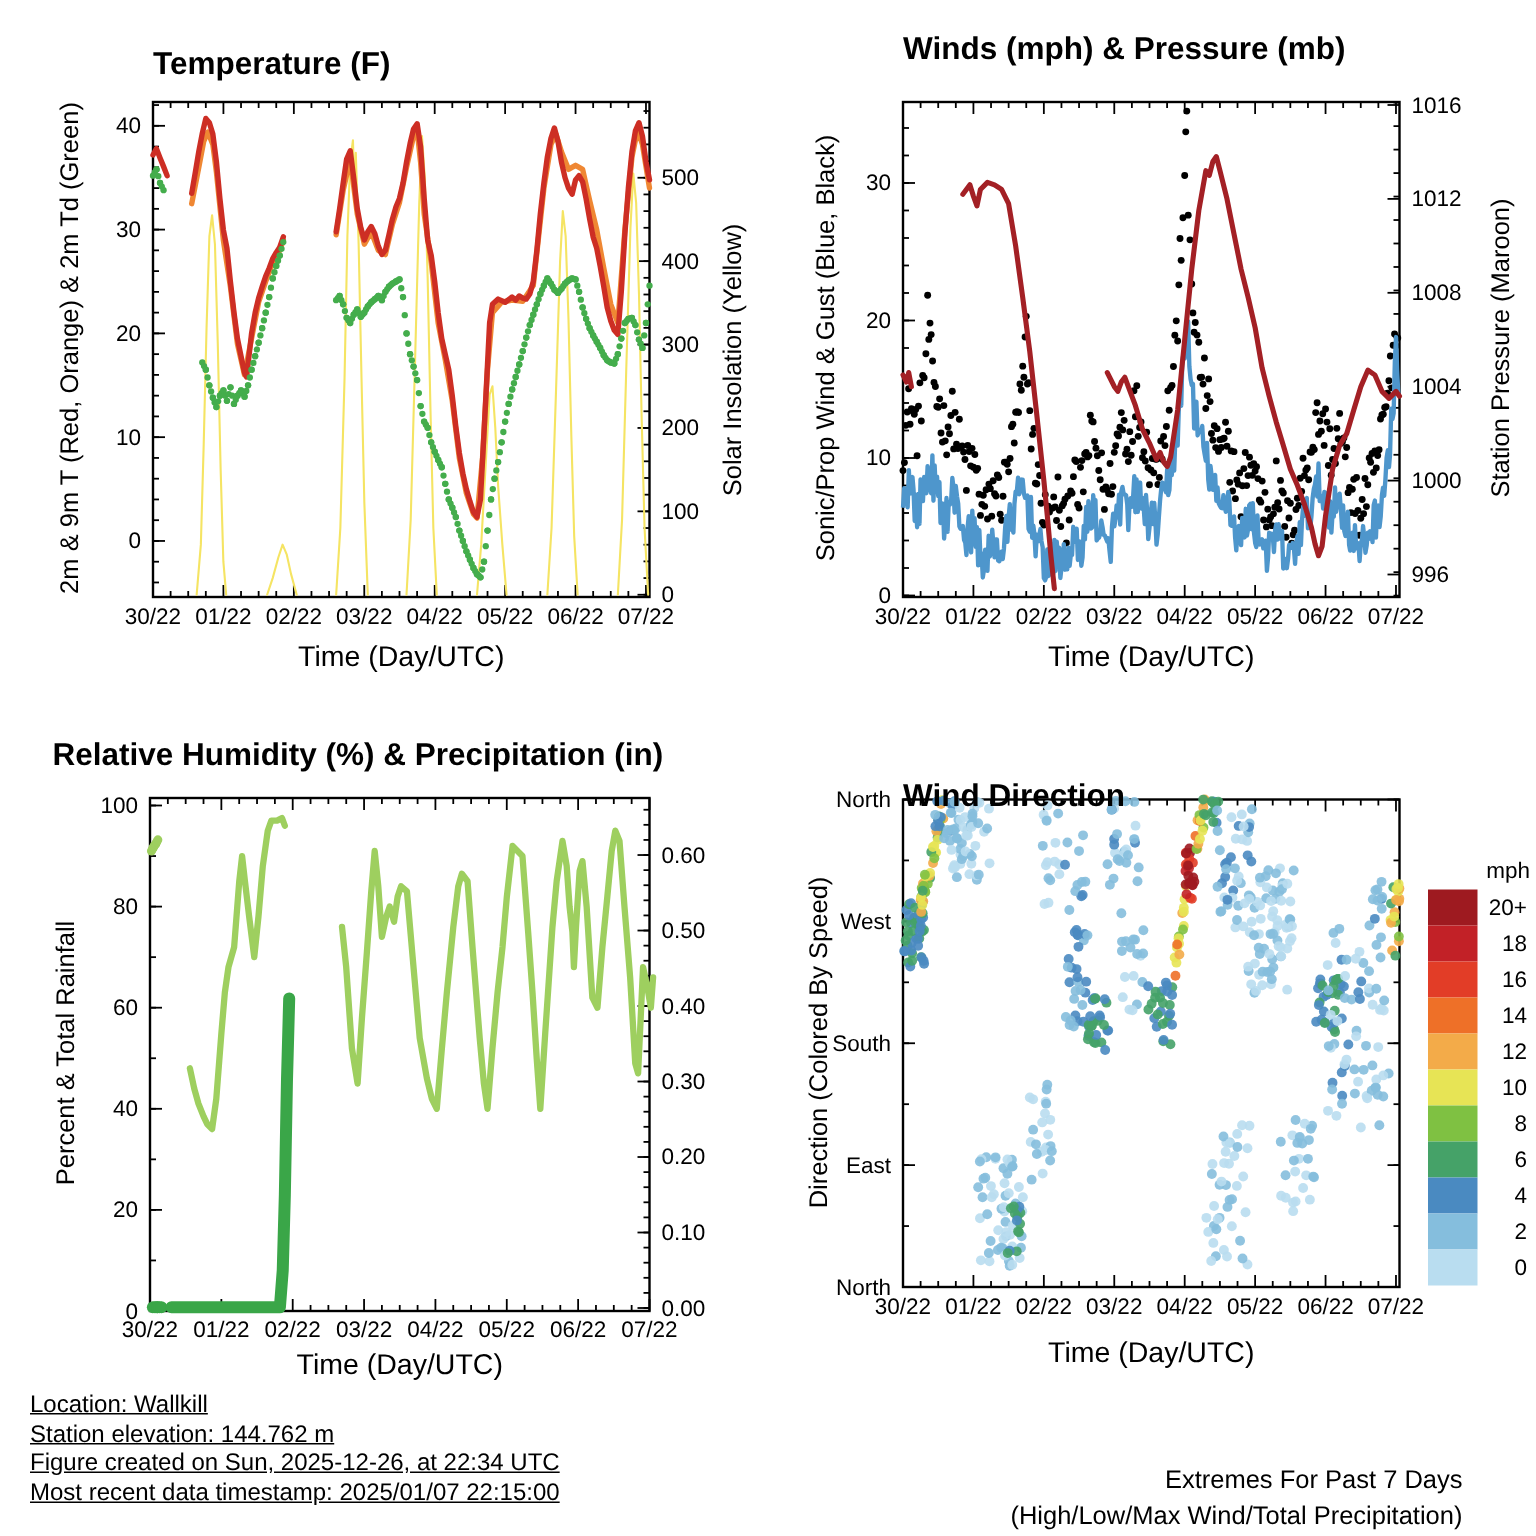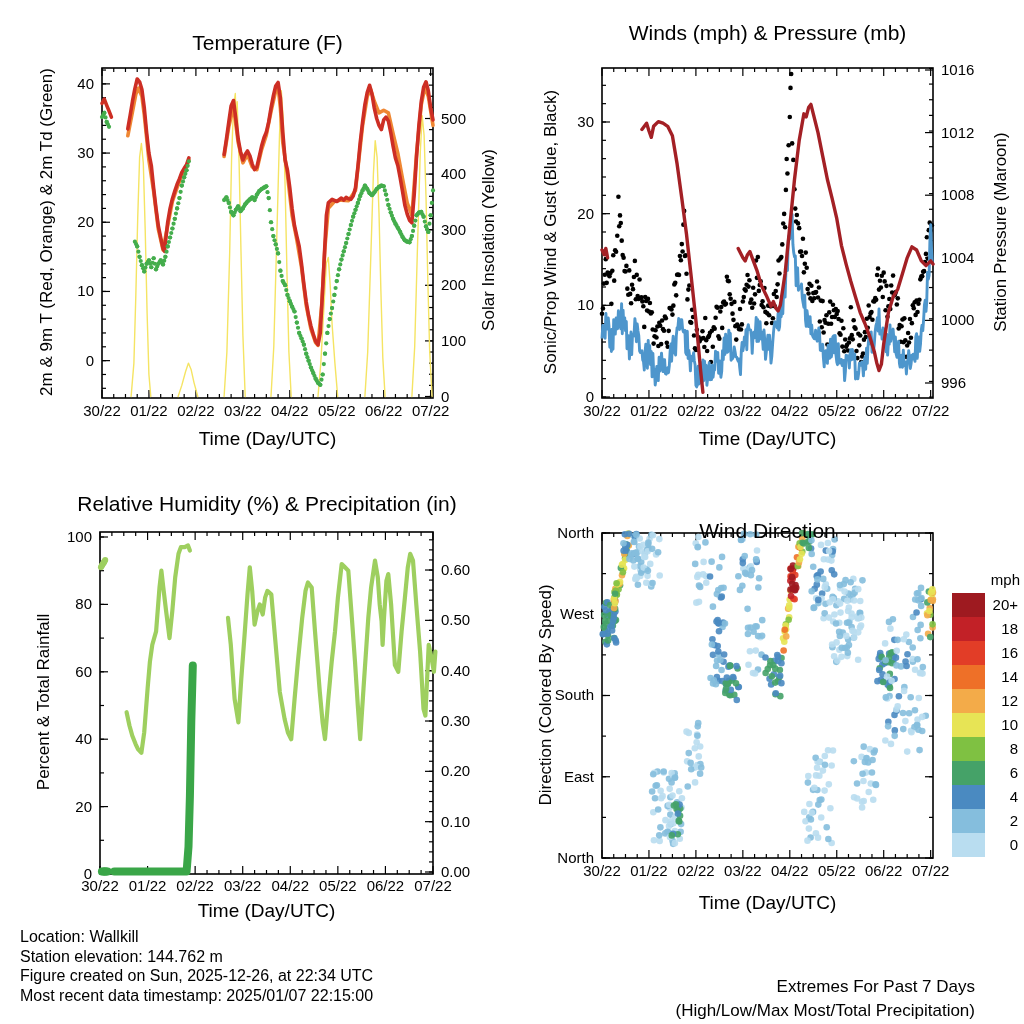--- a/index.html
+++ b/index.html
@@ -1,22 +1,22 @@
 <!DOCTYPE html>
 <html><head>
 <meta charset="utf-8">
 <style>
   html,body{margin:0;padding:0;background:#fff;}
   #page{position:relative;width:1024px;height:1024px;background:#fff;overflow:hidden;
         font-family:"Liberation Sans","DejaVu Sans",sans-serif;color:#000;}
   #plot{position:absolute;left:0;top:0;}
-  .title{position:absolute;text-align:center;font-size:21px;}
+  .title{position:absolute;font-size:21px;font-weight:bold;}
   .xlabel{position:absolute;text-align:center;font-size:19px;}
   .vlabel{position:absolute;width:340px;text-align:center;font-size:17px;transform:rotate(-90deg);}
-  .footer{position:absolute;left:20px;top:927px;font-size:16px;line-height:19.5px;}
+  .footer{position:absolute;left:20px;top:927px;font-size:16px;line-height:19.5px;text-decoration:underline;}
   .extremes{position:absolute;right:49px;top:975px;text-align:right;font-size:17px;line-height:24px;}
   .extremes .vals{font-weight:bold;}
 </style>
 </head>
 <body>
 
 <div id="page">
   <svg id="plot" width="1024" height="1024">
       <rect x="102" y="68" width="331" height="330" fill="none" stroke="#000" stroke-width="1.6"></rect>
       <line x1="102" y1="398" x2="102" y2="390" stroke="#000" stroke-width="1.2"></line>
@@ -2062,16 +2062,16 @@
 
   <div class="footer">
     <div>Location: Wallkill</div>
     <div>Station elevation: 144.762 m</div>
     <div>Figure created on Sun, 2025-12-26, at 22:34 UTC</div>
     <div>Most recent data timestamp: 2025/01/07 22:15:00</div>
   </div>
 
   <div class="extremes">
     <div>Extremes For Past 7 Days</div>
-    <div>(High/Low/Max Most/Total Precipitation)</div>
+    <div>(High/Low/Max Wind/Total Precipitation)</div>
     <div class="vals" id="extremes-vals" style="color: rgb(196, 33, 39);">40.7/2.3/19.3/-999</div>
   </div>
 </div>
 
 </body></html>

